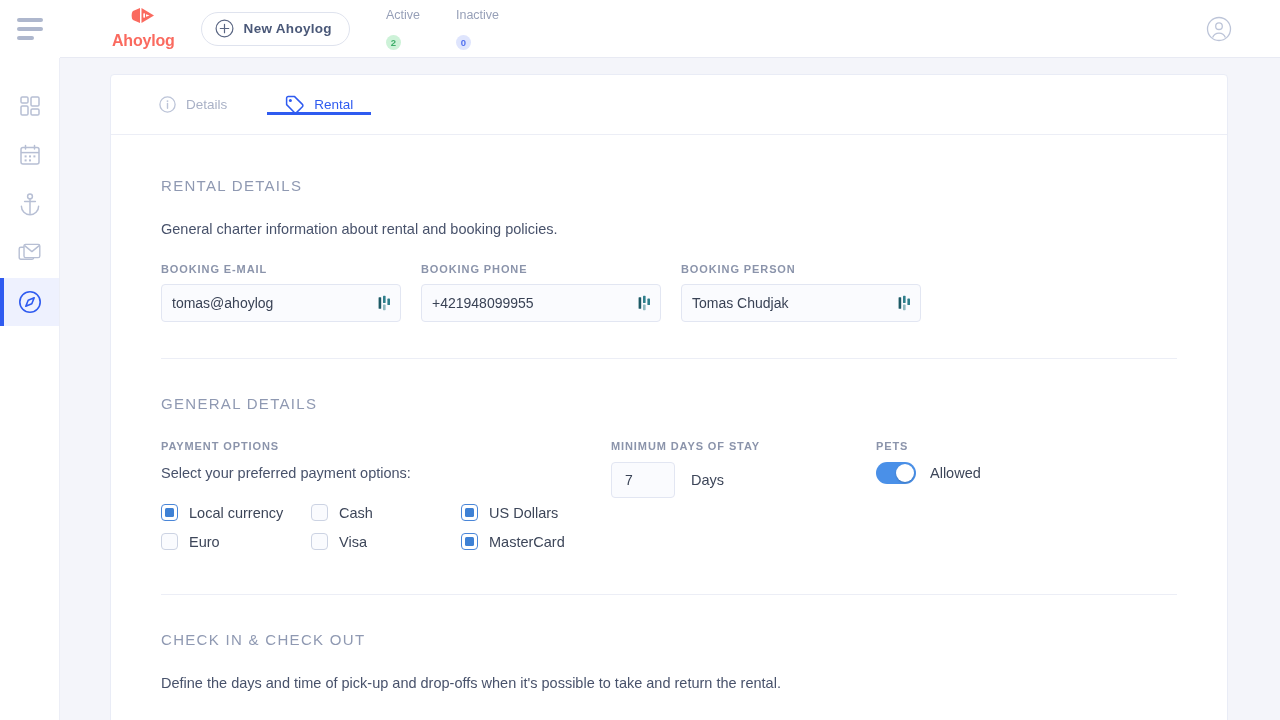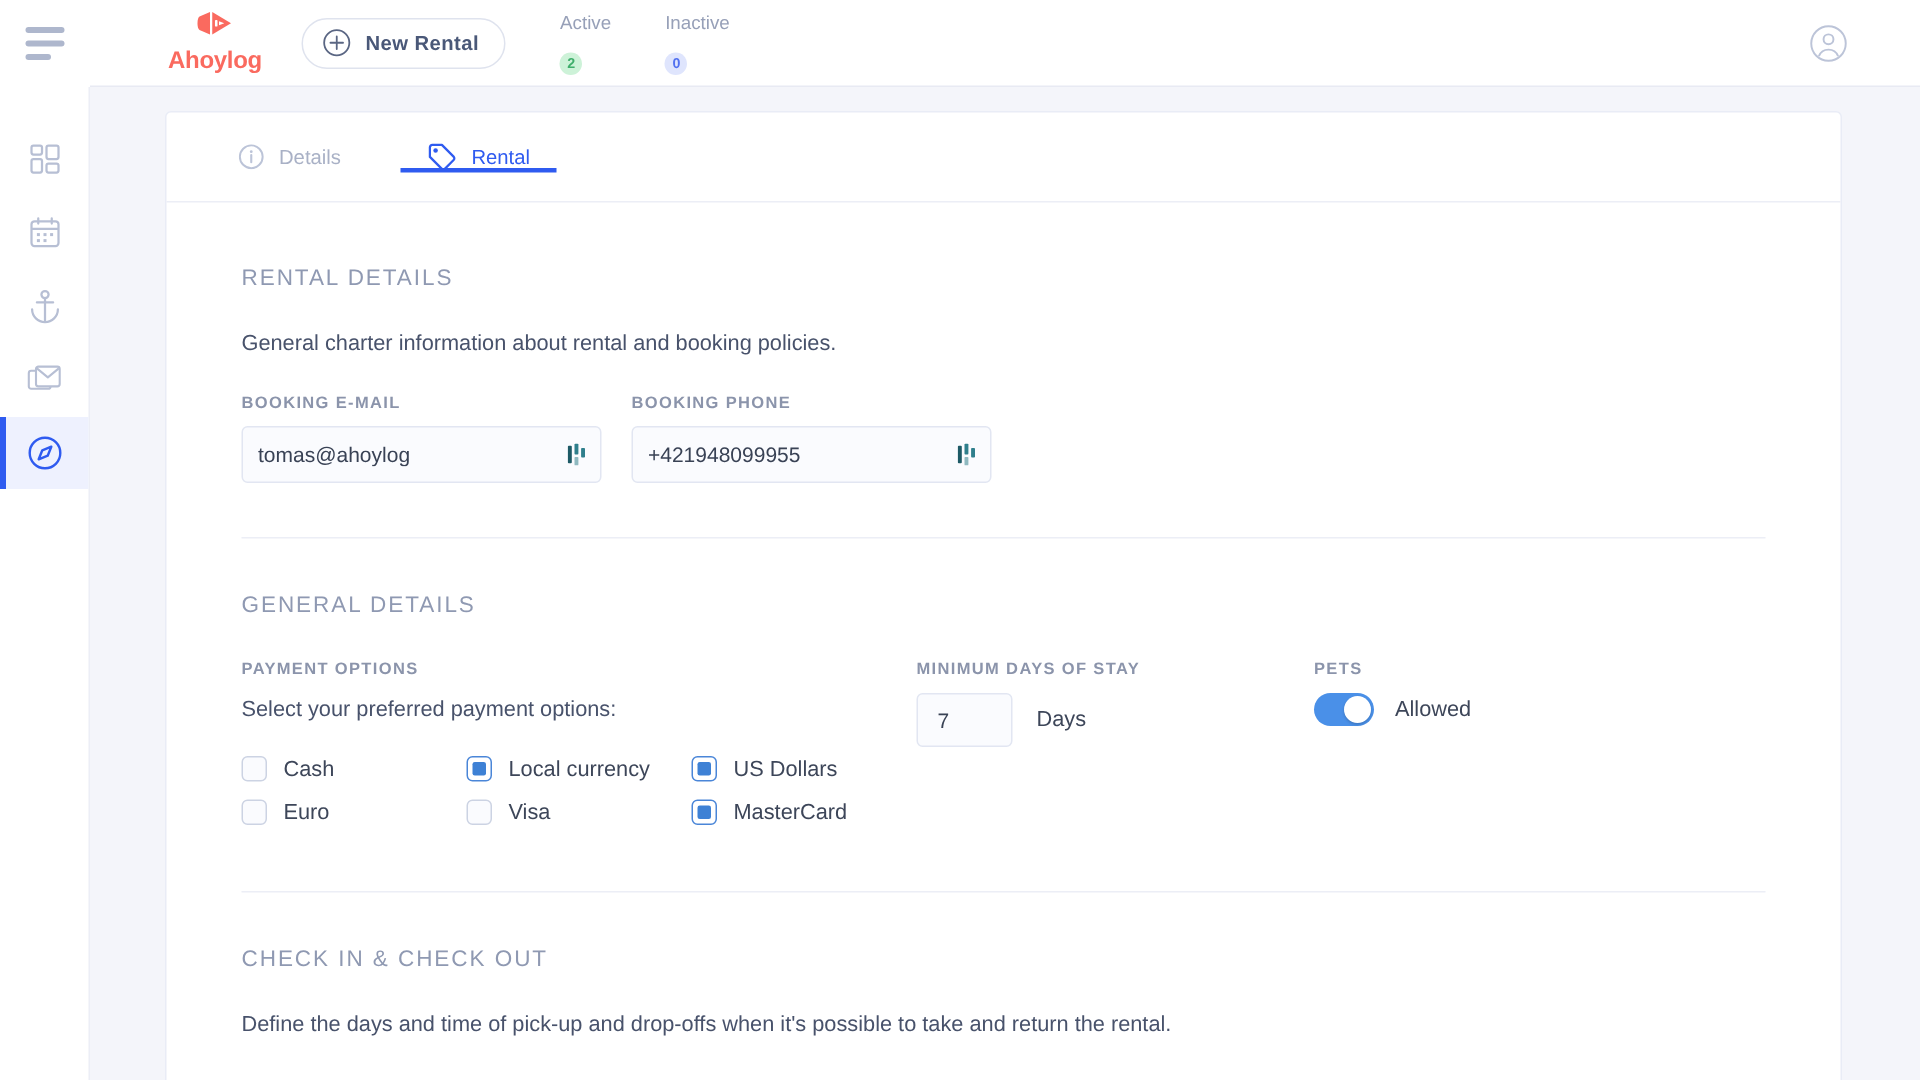--- a/index.html
+++ b/index.html
@@ -207,21 +207,21 @@
       <rect x="12.3" y="6.3" width="1.7" height="4.4" rx="0.6" fill="#ffffff"></rect>
     </svg>
     <span class="brand-text">Ahoylog</span>
   </div>
 
   <div class="new-listing">
     <svg width="19" height="19" viewBox="0 0 19 19">
       <circle cx="9.5" cy="9.5" r="8.4" fill="none" stroke="#5a6683" stroke-width="1.2"></circle>
       <path d="M9.5 5.3 V13.7 M5.3 9.5 H13.7" stroke="#5a6683" stroke-width="1.2" stroke-linecap="round"></path>
     </svg>
-    <span class="new-listing-label">New Rental</span>
+    <span class="new-listing-label">New Ahoylog</span>
   </div>
 
   <div class="counters">
     <div class="counter">
       <span class="counter-label">Active</span>
       <span class="badge green">2</span>
     </div>
     <div class="counter">
       <span class="counter-label">Inactive</span>
       <span class="badge blue">0</span>
@@ -337,42 +337,54 @@
           <input value="+421948099955" style="">
           <svg width="14" height="16" viewBox="0 0 14 16">
             <rect x="0.6" y="2.2" width="2.6" height="11.6" rx="0.6" fill="#1d5a66"></rect>
             <rect x="5" y="0.8" width="2.6" height="7.2" rx="0.6" fill="#2f7f8c"></rect>
             <rect x="5" y="9.6" width="2.6" height="5.6" rx="0.6" fill="#8fb9c0"></rect>
             <rect x="9.4" y="3.6" width="2.6" height="6.4" rx="0.6" fill="#2f7f8c"></rect>
           </svg>
         </div>
       </div>
 
+      <div class="field">
+        <div class="field-label">BOOKING PERSON</div>
+        <div class="input-wrap">
+          <input value="Tomas Chudjak" style="">
+          <svg width="14" height="16" viewBox="0 0 14 16">
+            <rect x="0.6" y="2.2" width="2.6" height="11.6" rx="0.6" fill="#1d5a66"></rect>
+            <rect x="5" y="0.8" width="2.6" height="7.2" rx="0.6" fill="#2f7f8c"></rect>
+            <rect x="5" y="9.6" width="2.6" height="5.6" rx="0.6" fill="#8fb9c0"></rect>
+            <rect x="9.4" y="3.6" width="2.6" height="6.4" rx="0.6" fill="#2f7f8c"></rect>
+          </svg>
+        </div>
+      </div>
 
     </div>
 
     <div class="hr"></div>
 
     <div class="section-title" style="margin-top:36px;">GENERAL DETAILS</div>
 
     <div class="grid-general">
 
       <div class="col-pay">
         <div class="field-label">PAYMENT OPTIONS</div>
         <div class="pay-help">Select your preferred payment options:</div>
         <div class="checks">
 
           <label class="check-item">
+            <span class="cb on"></span>
+            <span class="check-label">Local currency</span>
+          </label>
+
+          <label class="check-item">
             <span class="cb"></span>
             <span class="check-label">Cash</span>
-          </label>
-
-          <label class="check-item">
-            <span class="cb on"></span>
-            <span class="check-label">Local currency</span>
           </label>
 
           <label class="check-item">
             <span class="cb on"></span>
             <span class="check-label">US Dollars</span>
           </label>
 
           <label class="check-item">
             <span class="cb"></span>
             <span class="check-label">Euro</span>

